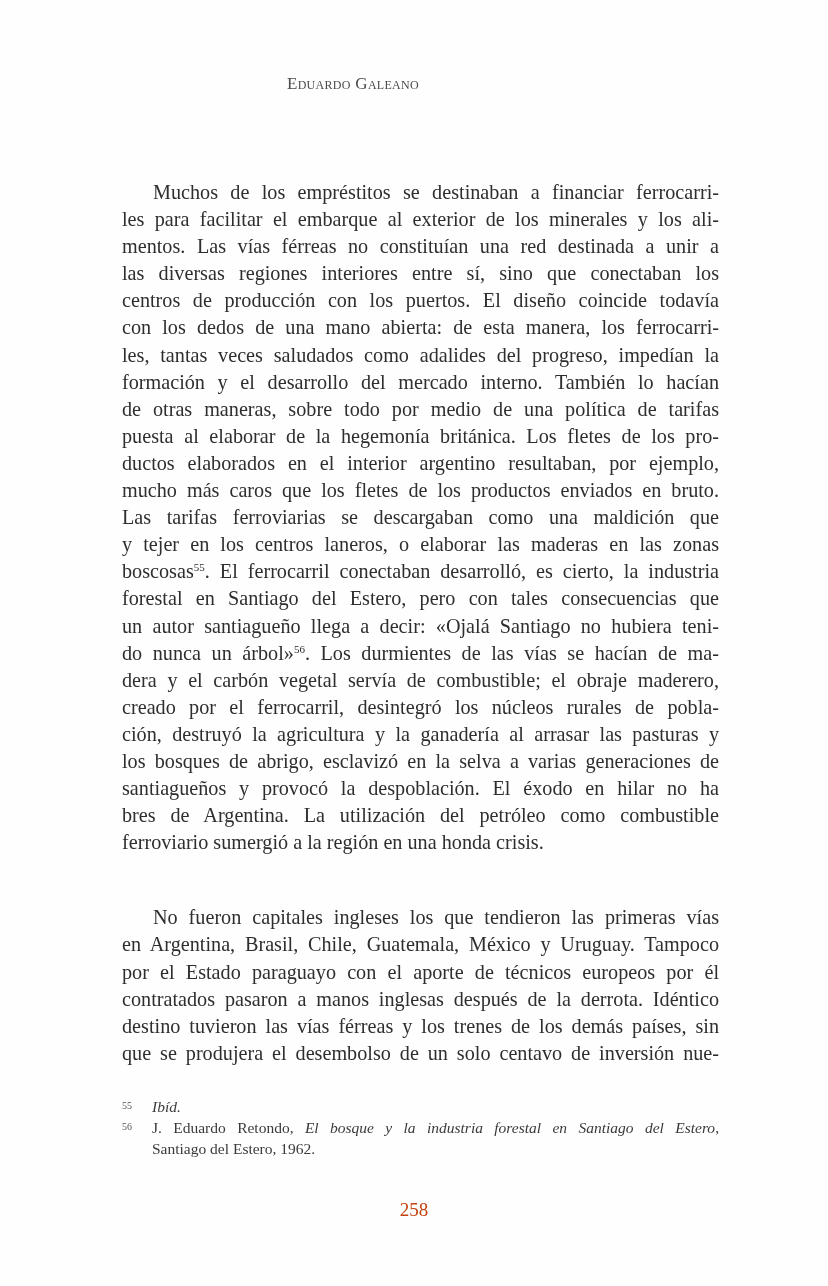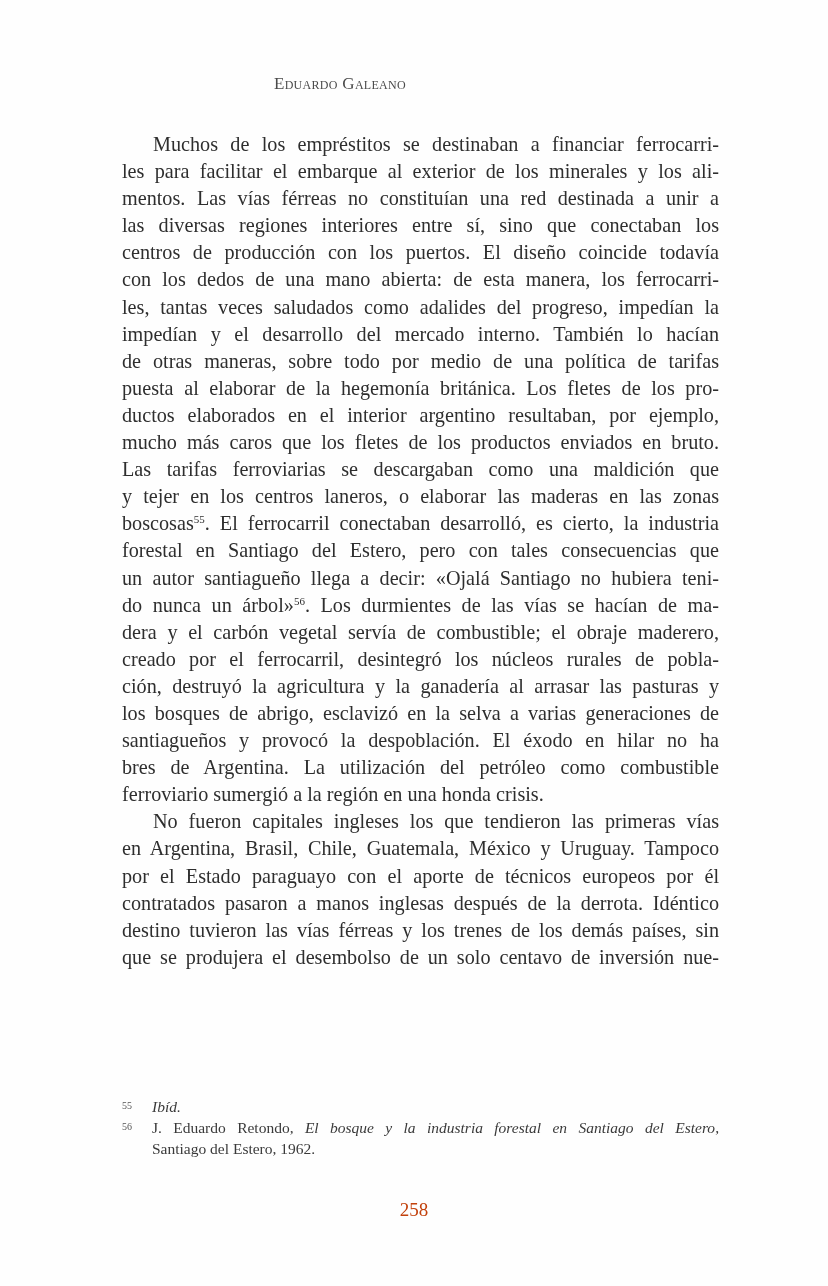--- a/index.html
+++ b/index.html
@@ -1,30 +1,30 @@
 <!DOCTYPE html>
 <html><head>
 <meta charset="utf-8">
 <style>
   html, body { margin: 0; padding: 0; background: #ffffff; }
   body { width: 828px; height: 1286px; position: relative; overflow: hidden; }
   .page { position: absolute; left: 0; top: 0; width: 828px; height: 1286px; background: #fefefe; }
   .running-head {
-    position: absolute; left: 2px; width: 676px; top: 74px; text-align: center;
+    position: absolute; left: 15px; width: 676px; top: 74px; text-align: center;
     font-family: "Liberation Serif", "DejaVu Serif", serif; font-size: 17px;
     color: #4a4a4a; font-variant: small-caps; letter-spacing: 0.3px;
   }
   .body-text {
     position: absolute; left: 122px; top: 131px; width: 597px;
     font-family: "Liberation Serif", "DejaVu Serif", serif;
     font-size: 20.2px; line-height: 27.1px; color: #2e2e2e;
   }
   .line { display: block; white-space: nowrap; text-align: justify; text-align-last: justify; height: 27.1px; }
   .line.last { text-align-last: left; }
-  .line.indent { padding-left: 31px; }
+  .line.indent { padding-left: 31px; margin-top: 48px; }
   sup.fn { font-size: 11px; vertical-align: 7px; line-height: 0; }
   .footnotes {
     position: absolute; left: 122px; top: 1096px; width: 597px;
     font-family: "Liberation Serif", "DejaVu Serif", serif;
     font-size: 15.5px; line-height: 21px; color: #3a3a3a;
   }
   .fn-row { position: relative; padding-left: 30px; }
   .fn-num { position: absolute; left: 0; top: -1px; font-size: 10px; color: #555; }
   .fn-line { display: block; white-space: nowrap; text-align: justify; text-align-last: justify; }
   .fn-line.last { text-align-last: left; }
@@ -43,21 +43,21 @@
 
   <div class="body-text">
 
     <span class="line indent">Muchos de los empréstitos se destinaban a financiar ferrocarri-</span>
     <span class="line">les para facilitar el embarque al exterior de los minerales y los ali-</span>
     <span class="line">mentos. Las vías férreas no constituían una red destinada a unir a</span>
     <span class="line">las diversas regiones interiores entre sí, sino que conectaban los</span>
     <span class="line">centros de producción con los puertos. El diseño coincide todavía</span>
     <span class="line">con los dedos de una mano abierta: de esta manera, los ferrocarri-</span>
     <span class="line">les, tantas veces saludados como adalides del progreso, impedían la</span>
-    <span class="line">impedían y el desarrollo del mercado interno. También lo hacían</span>
+    <span class="line">formación y el desarrollo del mercado interno. También lo hacían</span>
     <span class="line">de otras maneras, sobre todo por medio de una política de tarifas</span>
     <span class="line">puesta al elaborar de la hegemonía británica. Los fletes de los pro-</span>
     <span class="line">ductos elaborados en el interior argentino resultaban, por ejemplo,</span>
     <span class="line">mucho más caros que los fletes de los productos enviados en bruto.</span>
     <span class="line">Las tarifas ferroviarias se descargaban como una maldición que</span>
     <span class="line">y tejer en los centros laneros, o elaborar las maderas en las zonas</span>
     <span class="line"><span>boscosas</span><sup class="fn">55</sup><span>. El ferrocarril conectaban desarrolló, es cierto, la industria</span></span>
     <span class="line">forestal en Santiago del Estero, pero con tales consecuencias que</span>
     <span class="line">un autor santiagueño llega a decir: «Ojalá Santiago no hubiera teni-</span>
     <span class="line"><span>do nunca un árbol»</span><sup class="fn">56</sup><span>. Los durmientes de las vías se hacían de ma-</span></span>

